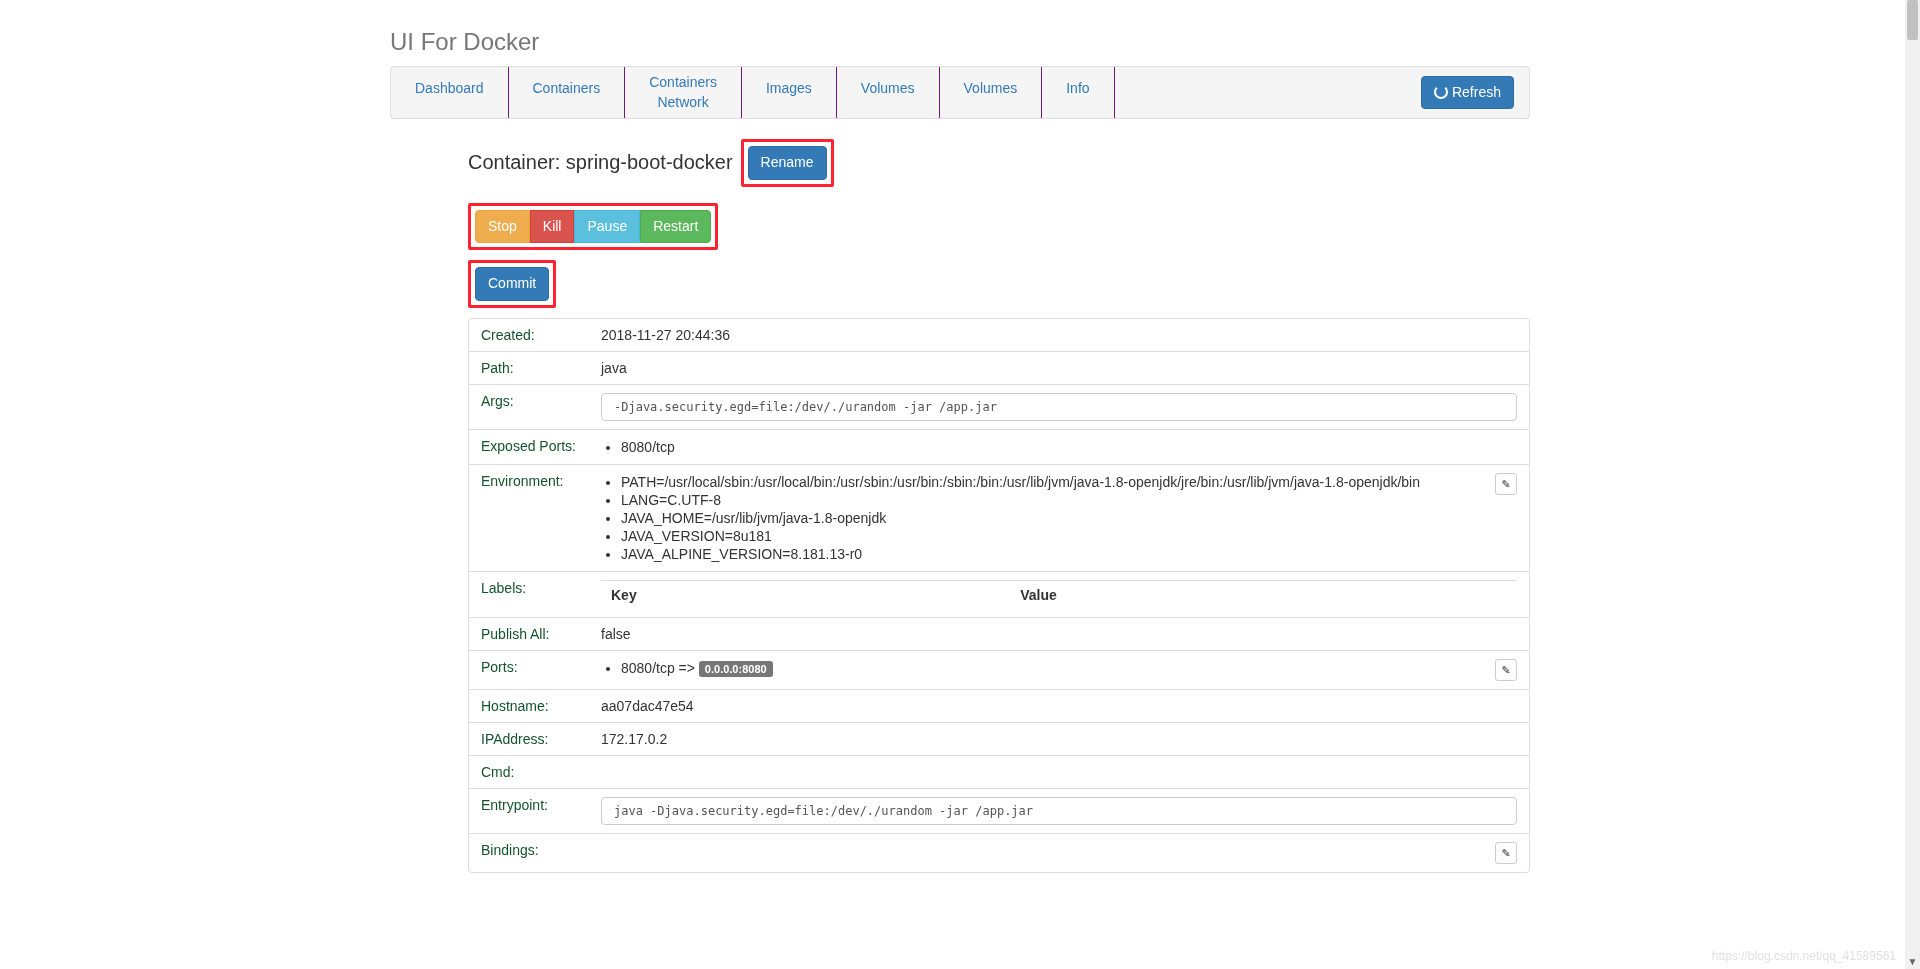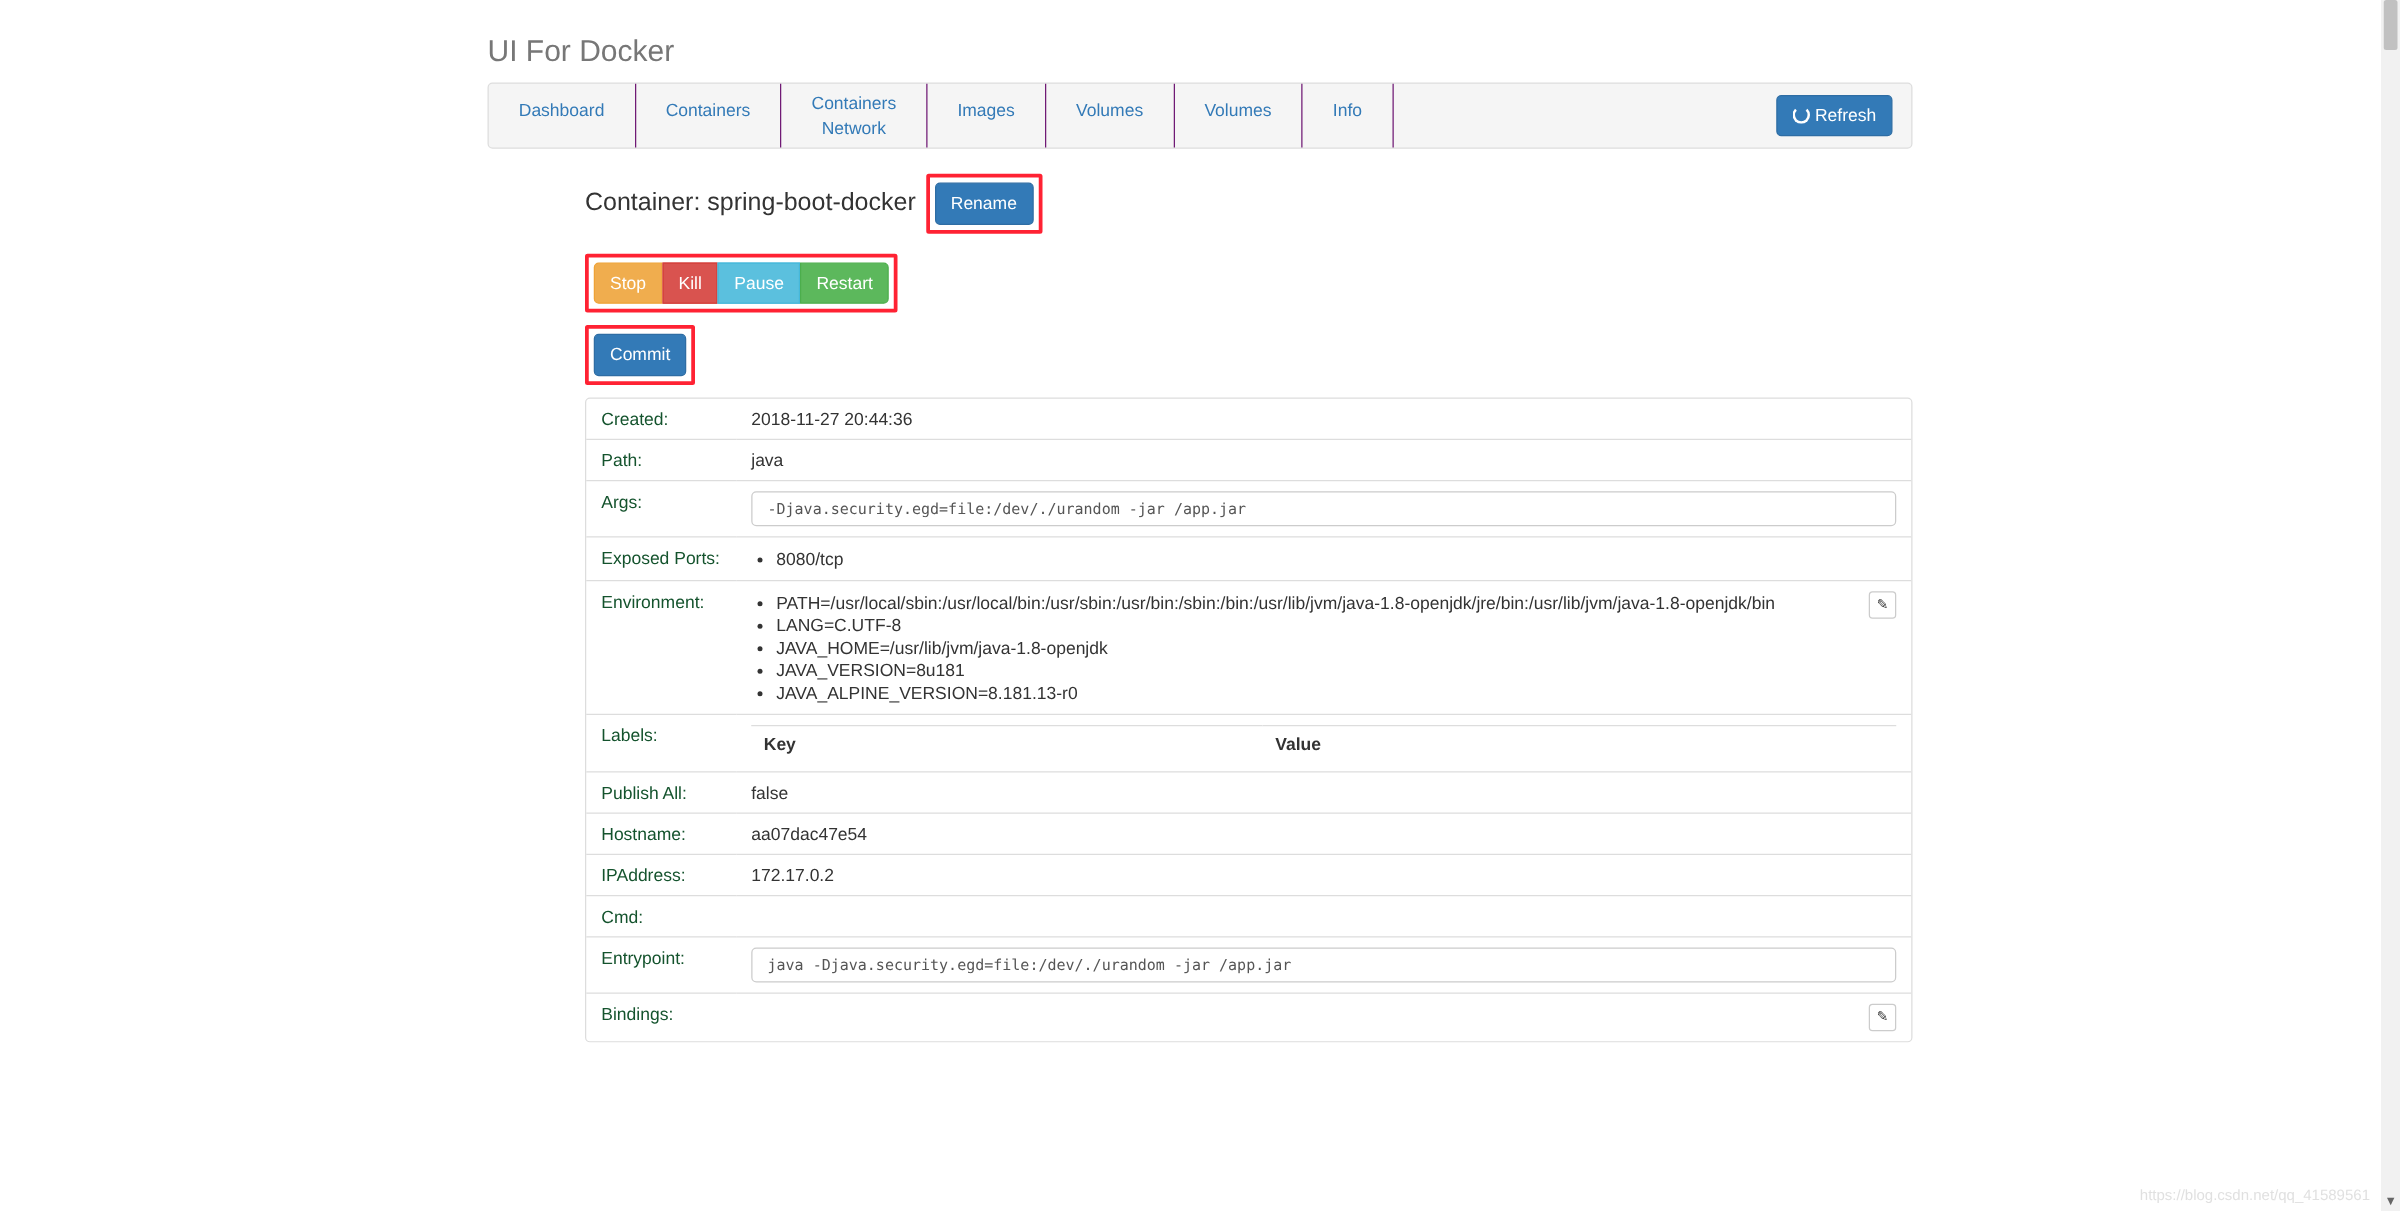--- a/index.html
+++ b/index.html
@@ -255,20 +255,34 @@
               </tr>
             </tbody>
                 </table>
           </td>
         </tr>
         <tr>
           <td class="label-cell">Publish All:</td>
           <td class="value-cell">false</td>
         </tr>
         <tr>
+          <td class="label-cell">Ports:</td>
+          <td class="value-cell">
+            <div class="val-flex">
+              <ul class="detail-list">
+                <li>
+                  <span>8080/tcp =&gt; </span>
+                  <span class="label-badge">0.0.0.0:8080</span>
+                </li>
+              </ul>
+              <button class="edit-btn pencil"><span></span></button>
+            </div>
+          </td>
+        </tr>
+        <tr>
           <td class="label-cell">Hostname:</td>
           <td class="value-cell">aa07dac47e54</td>
         </tr>
         <tr>
           <td class="label-cell">IPAddress:</td>
           <td class="value-cell">172.17.0.2</td>
         </tr>
         <tr>
           <td class="label-cell">Cmd:</td>
           <td class="value-cell"></td>

